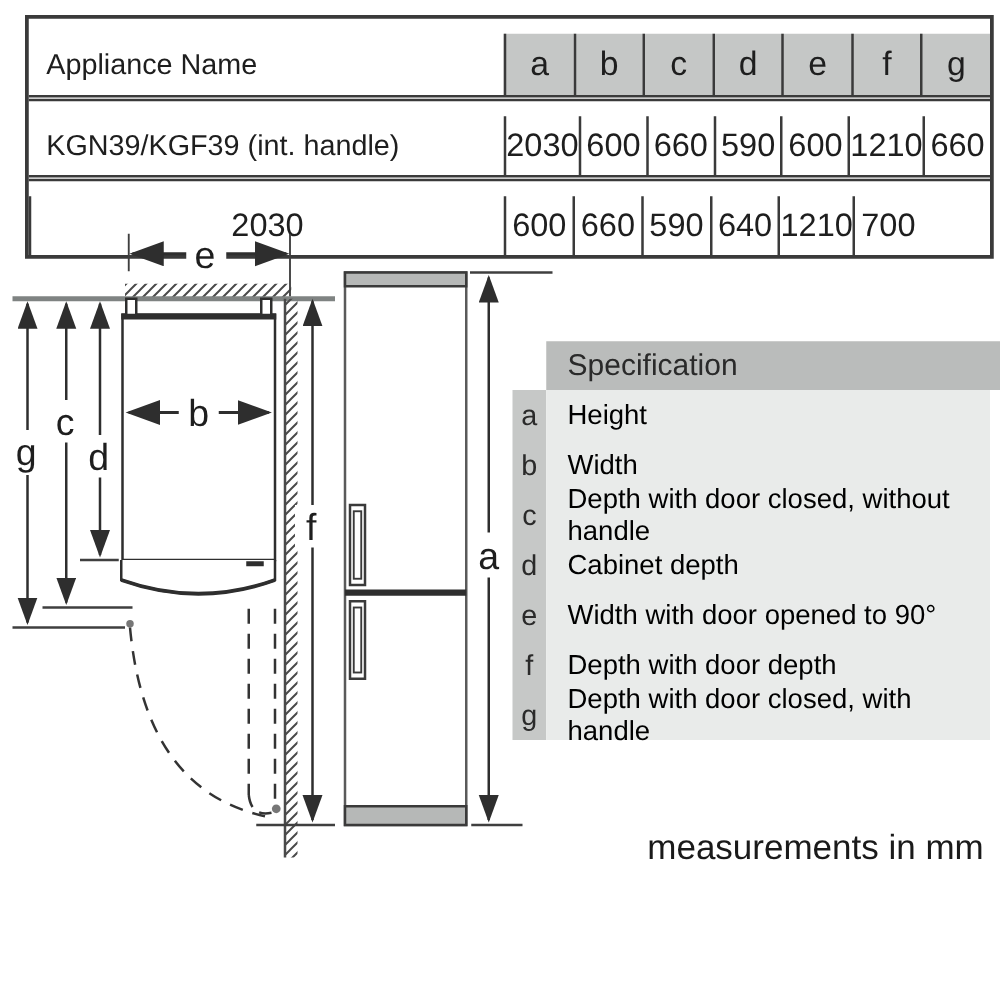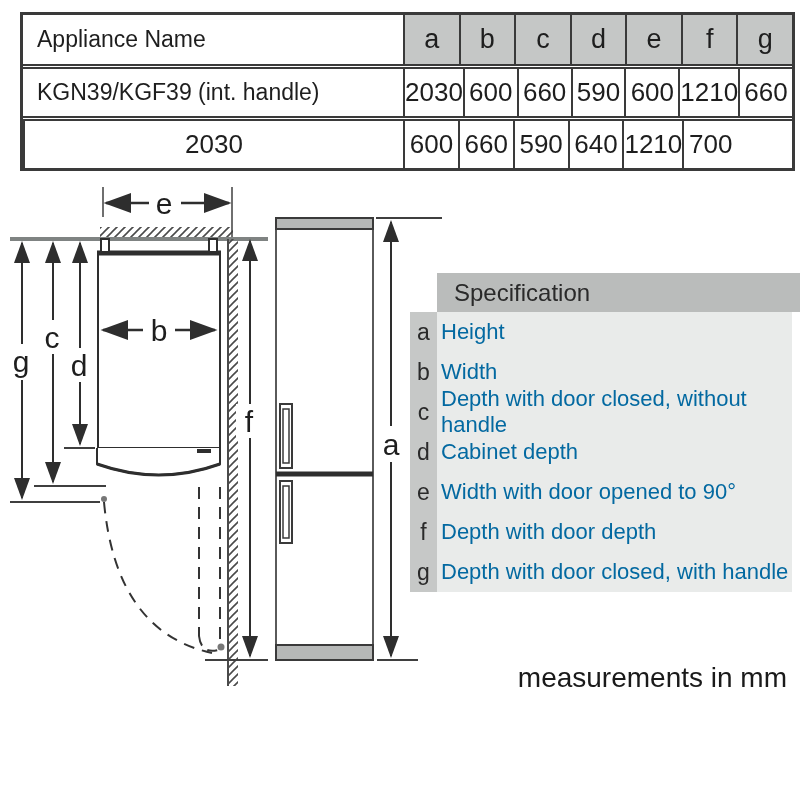--- a/index.html
+++ b/index.html
@@ -9,41 +9,41 @@
   }
   
   .dim-table{
     position:absolute;left:20px;top:12px;width:775px;
     border:3px solid #3a3a3a;background:#fff;box-sizing:border-box;
   }
   .t-row{display:grid;grid-template-columns:380px repeat(7,1fr);}
   .t-row.sep{border-bottom:5px double #3a3a3a;}
   .t-cell{
     display:flex;align-items:center;justify-content:center;
-    box-sizing:border-box;height:47px;font-size:26px;
+    box-sizing:border-box;height:47px;font-size:26px;margin-top:12px;
   }
   .t-row.hdr .t-cell{height:49px;}
   .t-cell.name{justify-content:flex-start;padding-left:14px;font-size:23px;}
   .t-cell.letter{background:#c5c7c6;font-size:27px;}
   .t-cell.vcol{border-left:2px solid #3a3a3a;}
   
   .legend-header{
     position:absolute;left:437px;top:273px;width:396px;height:39px;
     background:#babcbb;display:flex;align-items:center;padding-left:17px;
     box-sizing:border-box;font-size:24px;color:#2a2a2a;
   }
   .legend-rows{position:absolute;left:410px;top:312px;width:382px;}
   .legend-row{display:flex;height:40px;}
   .legend-key{
     width:27px;background:#c6c8c7;display:flex;align-items:center;
     justify-content:center;font-size:23px;color:#2a2a2a;
   }
   .legend-label{
     flex:1;background:#e9ebea;display:flex;align-items:center;
-    padding-left:4px;font-size:22px;color:#0369a1;
+    padding-left:17px;font-size:22px;color:#000000;
   }
   
   .footnote{
     position:absolute;right:13px;top:662px;font-size:28px;color:#1a1a1a;
   }
   
   .diagram{position:absolute;left:0;top:0;width:800px;height:800px;}
   .dimtext{font-family:"Liberation Sans",sans-serif;font-size:30px;fill:#1e1e1e;}
 </style>
 </head>

